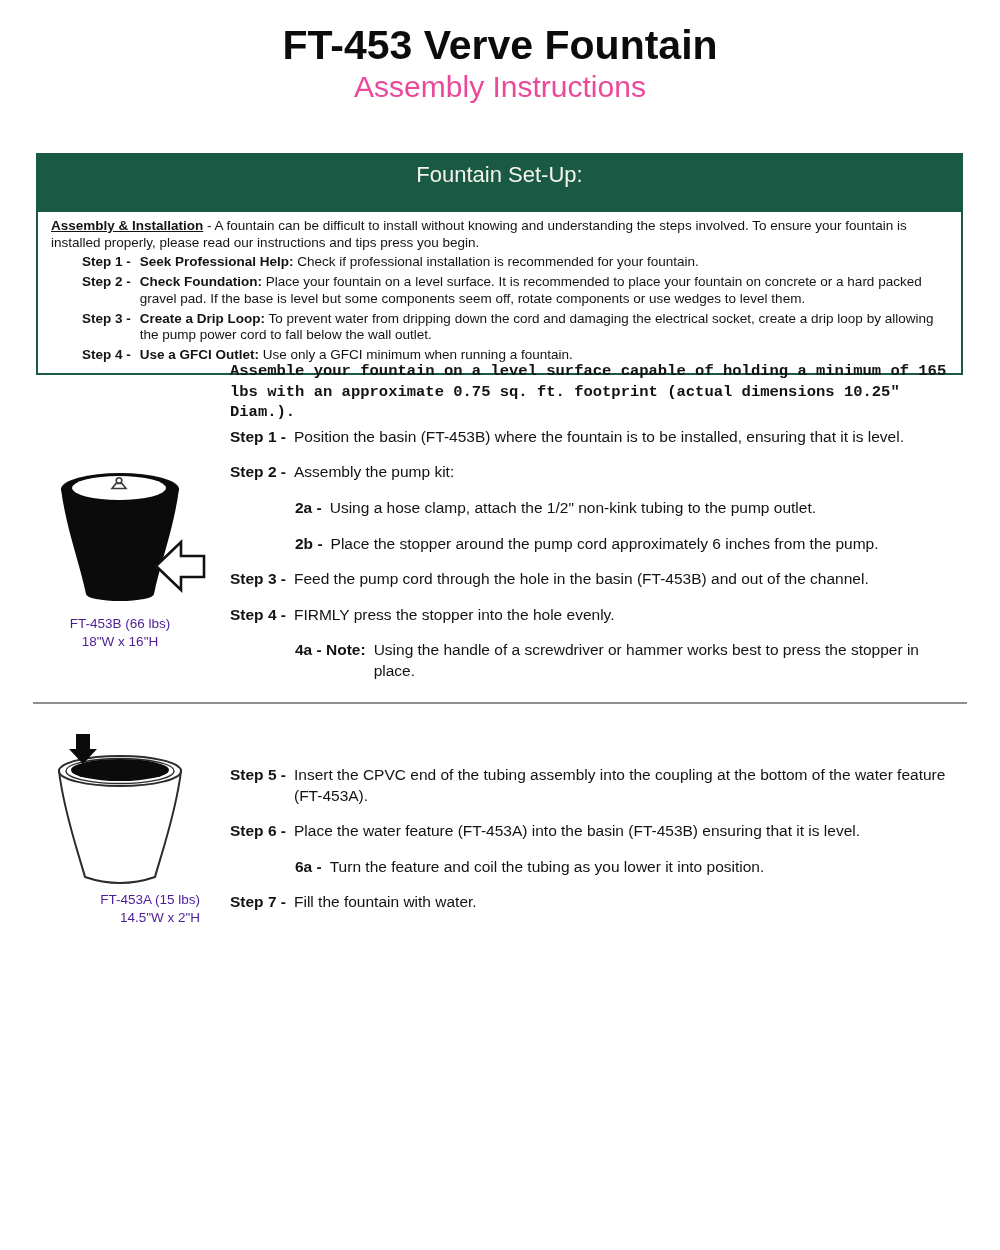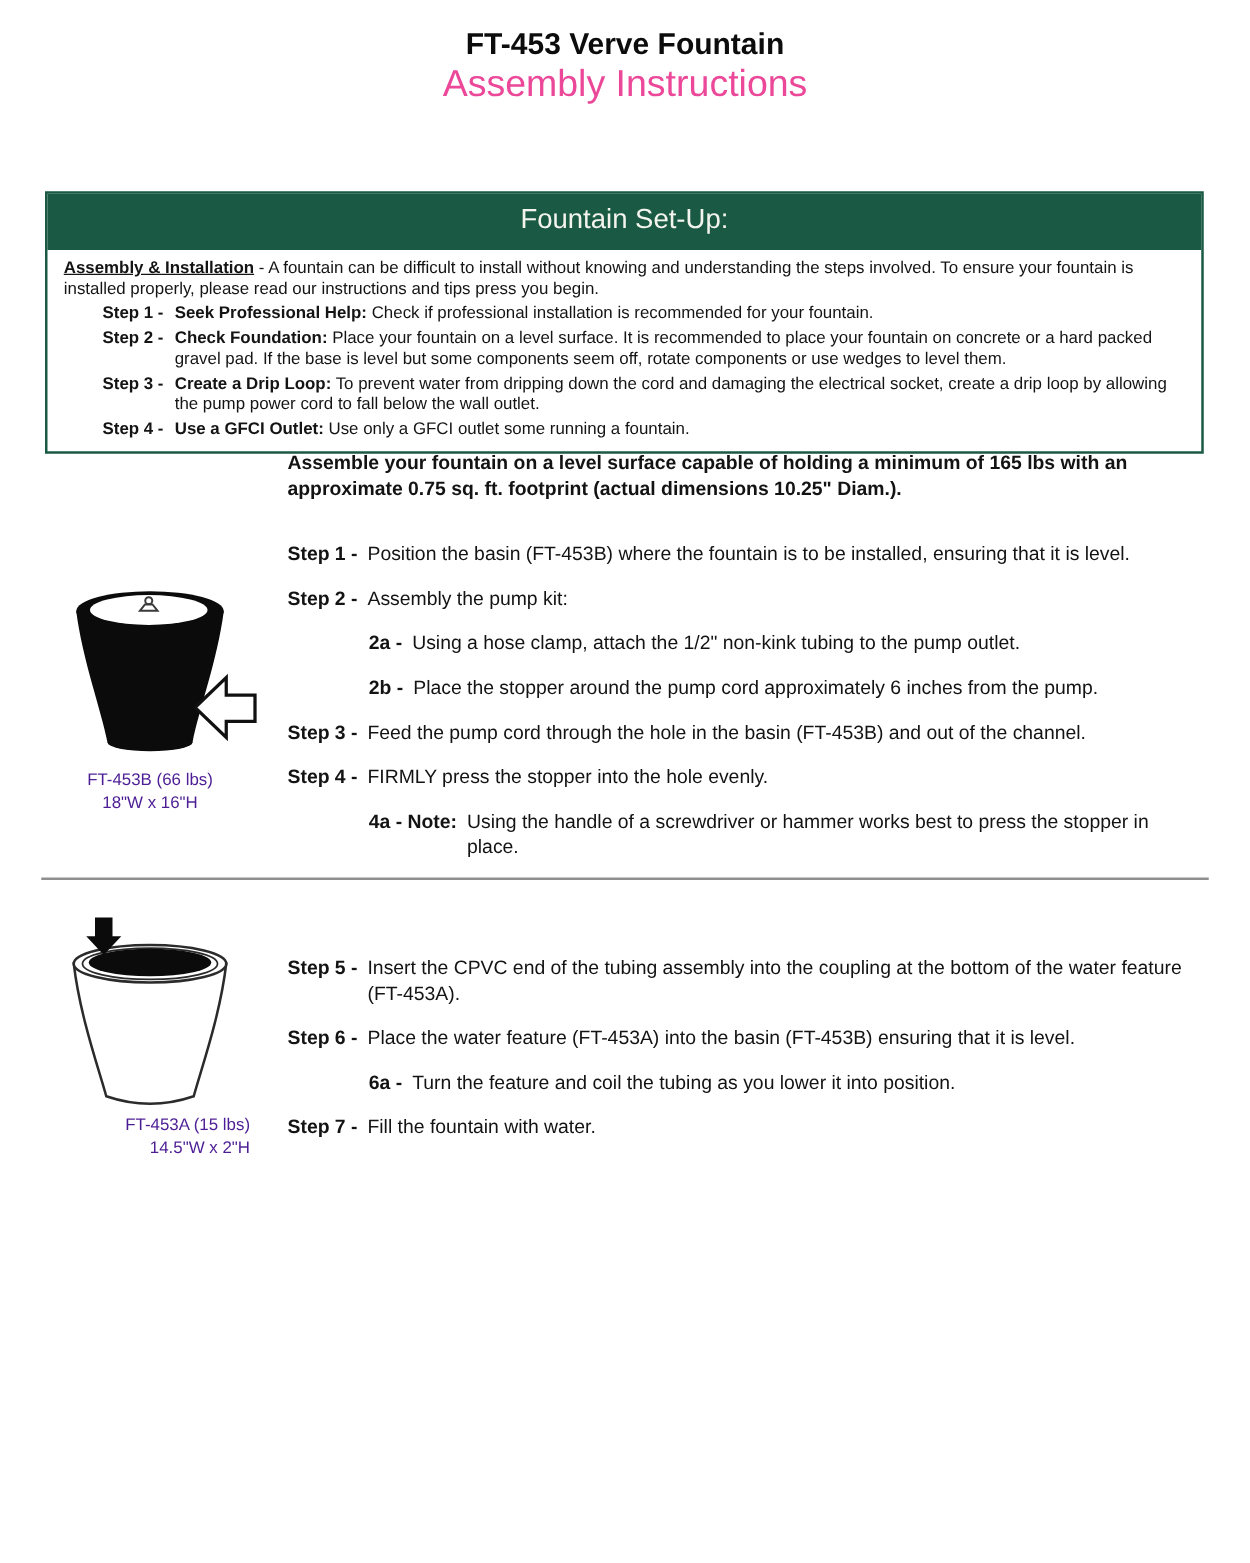--- a/index.html
+++ b/index.html
@@ -13,38 +13,38 @@
     width: 1000px;
     height: 1250px;
     margin: 0 auto;
     background: #ffffff;
     font-family: "Liberation Sans", sans-serif;
     color: #111111;
     overflow: hidden;
   }
   
   .doc-header { padding-top: 22px; text-align: center; }
-  .doc-title { font-size: 24px; font-weight: bold; color: #0c0c0c; }
+  .doc-title { font-size: 41px; font-weight: bold; color: #0c0c0c; }
   .doc-subtitle { font-size: 30px; font-weight: normal; margin-top: 1px; color: #ec4899; }
   .notice {
     font-size: 17.5px; font-weight: bold; text-decoration: underline;
     margin-top: 15px; color: #0c0c0c;
   }
   
   .setup-box {
     position: absolute; top: 153px; left: 36px; width: 927px;
     border: 2px solid var(--header-bar-green);
     background: #ffffff;
   }
   .setup-header {
     background: var(--header-bar-green);
     color: #f4f4ee;
     text-align: center;
     font-size: 22px;
-    padding: 7px 0 12px 0;
+    padding: 7px 0 24px 0;
   }
   .setup-body {
     padding: 6px 12px 9px 13px;
     font-size: 13.5px;
     line-height: 1.24;
     color: #141414;
   }
   .setup-intro { margin-bottom: 2px; }
   .b { font-weight: bold; }
   .u { text-decoration: underline; }
@@ -52,21 +52,21 @@
   .blabel { font-weight: bold; white-space: nowrap; padding-right: 9px; }
   .btext { flex: 1; }
   .bhead { font-weight: bold; }
   
   .col {
     position: absolute; left: 230px; width: 718px;
     font-size: 15.5px; line-height: 1.33; color: #131313;
   }
   .top-col { top: 361px; }
   .bottom-col { top: 765px; }
-  .intro { font-weight: bold; margin-bottom: 32px; }
+  .intro { font-weight: bold; margin-bottom: 4px; font-family: Liberation Mono, monospace; }
   .srow { display: flex; margin-bottom: 15px; }
   .srow.sub { margin-left: 65px; }
   .slabel { font-weight: bold; white-space: nowrap; padding-right: 8px; }
   .stext { flex: 1; }
   
   .divider {
     position: absolute; top: 702px; left: 33px; width: 934px; height: 2px;
     background: var(--divider-gray);
   }
   
@@ -115,21 +115,21 @@
         <span class="blabel">Step 3 -</span>
         <div class="btext">
           <span class="bhead">Create a Drip Loop:</span>
           <span>To prevent water from dripping down the cord and damaging the electrical socket, create a drip loop by allowing the pump power cord to fall below the wall outlet.</span>
         </div>
       </div>
       <div class="brow">
         <span class="blabel">Step 4 -</span>
         <div class="btext">
           <span class="bhead">Use a GFCI Outlet:</span>
-          <span>Use only a GFCI outlet some running a fountain.</span>
+          <span>Use only a GFCI minimum when running a fountain.</span>
         </div>
       </div>
     </div>
   </section>
 
   <div class="fig fig1">
     <svg width="160" height="150" viewBox="0 0 160 150">
       <ellipse cx="65" cy="33" rx="59" ry="16" fill="#0b0b0b"></ellipse>
       <path d="M6,33 C11,72 26,112 31,138 L99,138 C104,112 119,72 124,33 Z" fill="#0b0b0b"></path>
       <ellipse cx="65" cy="138" rx="34" ry="7" fill="#0b0b0b"></ellipse>

